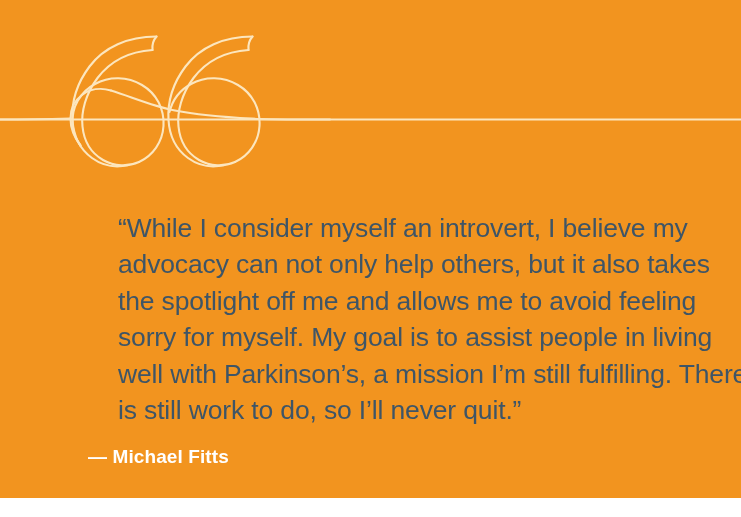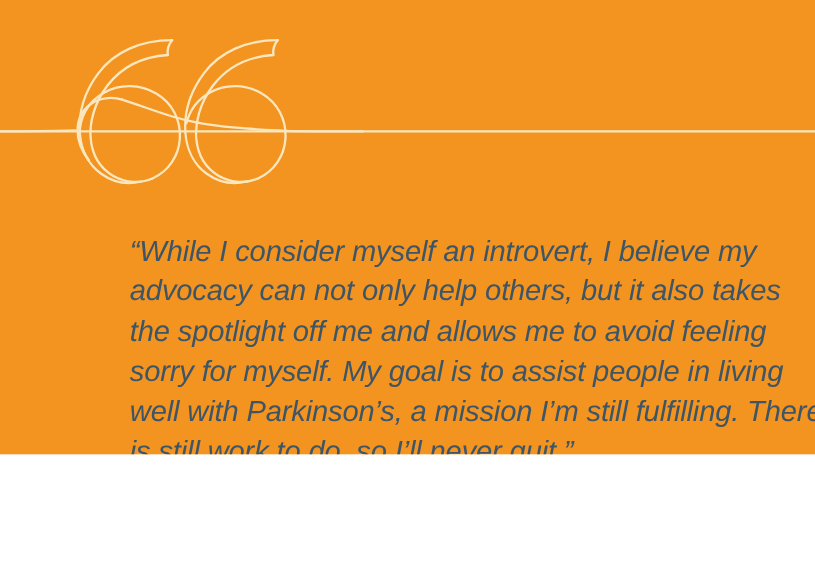--- a/index.html
+++ b/index.html
@@ -9,24 +9,23 @@
   }
   body {
     width: 741px;
     height: 517px;
     overflow: hidden;
     font-family: "Liberation Sans", sans-serif;
   }
   #quote-card {
     position: relative;
     width: 741px;
-    height: 413px;
+    height: 498px;
     background: #F2941F;
     overflow: hidden;
-    font-style: italic;
   }
 
   
   #quote-ornament {
     position: absolute;
     left: 0;
     top: 0;
     width: 741px;
     height: 185px;
     pointer-events: none;
@@ -126,14 +125,15 @@
                  C 205 116.5, 232 117.5, 259.5 119"></path>
 
         <path d="M259.5 119
                  C 280 119.5, 300 119.5, 330 119.5"></path>
       </g>
     </svg>
   </div>
 
   <blockquote id="quote-text">“While I consider myself an introvert, I believe my advocacy can not only help others, but it also takes the spotlight off me and allows me to avoid feeling sorry for myself. My goal is to assist people in living well with Parkinson’s, a mission I’m still fulfilling. There is still work to do, so I’ll never quit.”</blockquote>
 
+  <div id="quote-attribution">— Michael Fitts</div>
 
 </div>
 
 </body></html>

